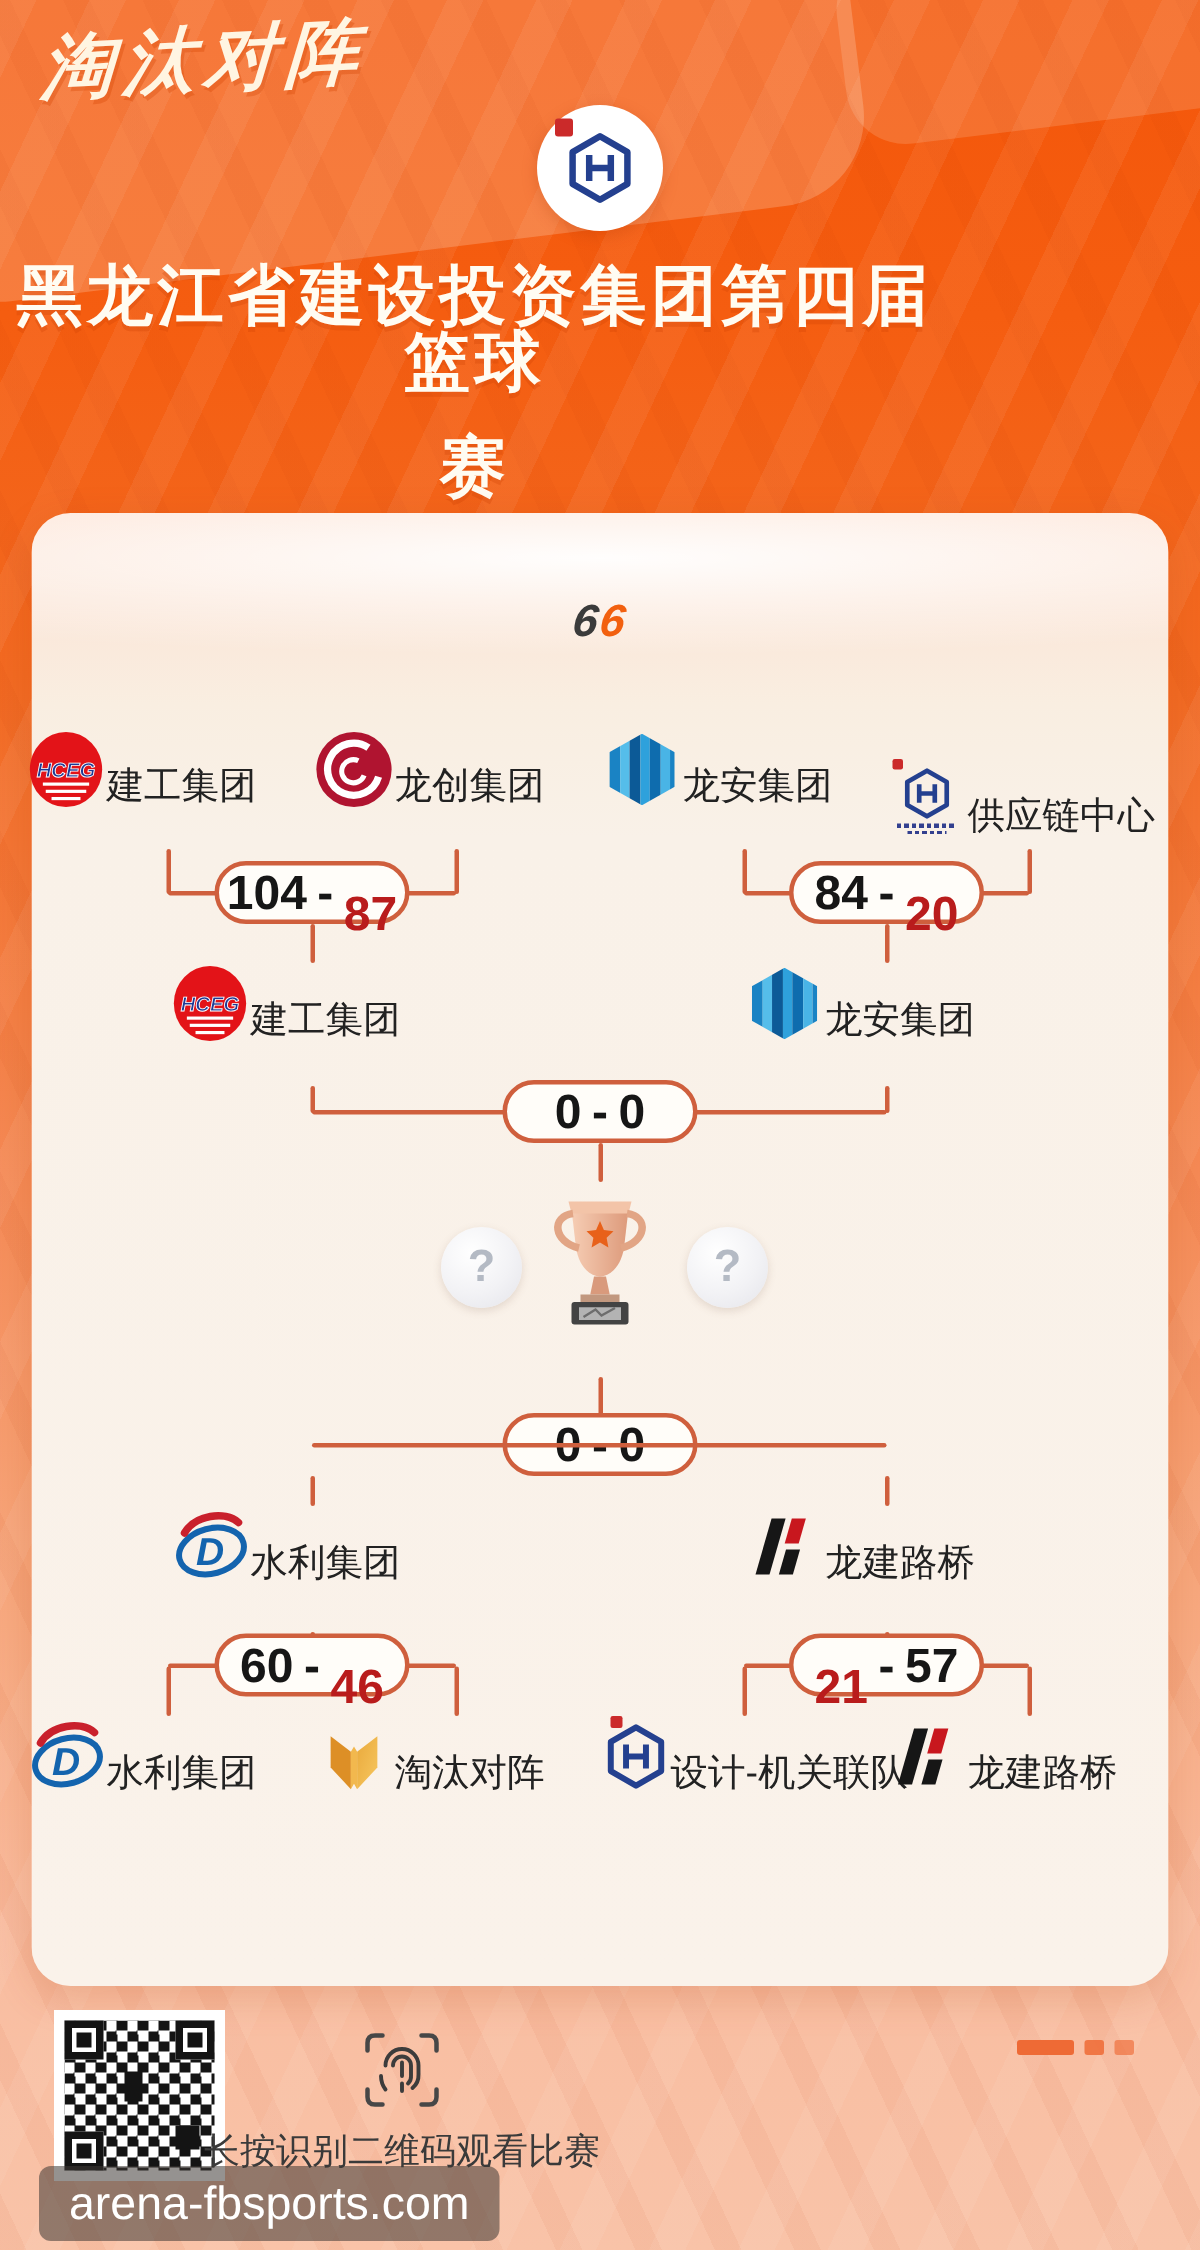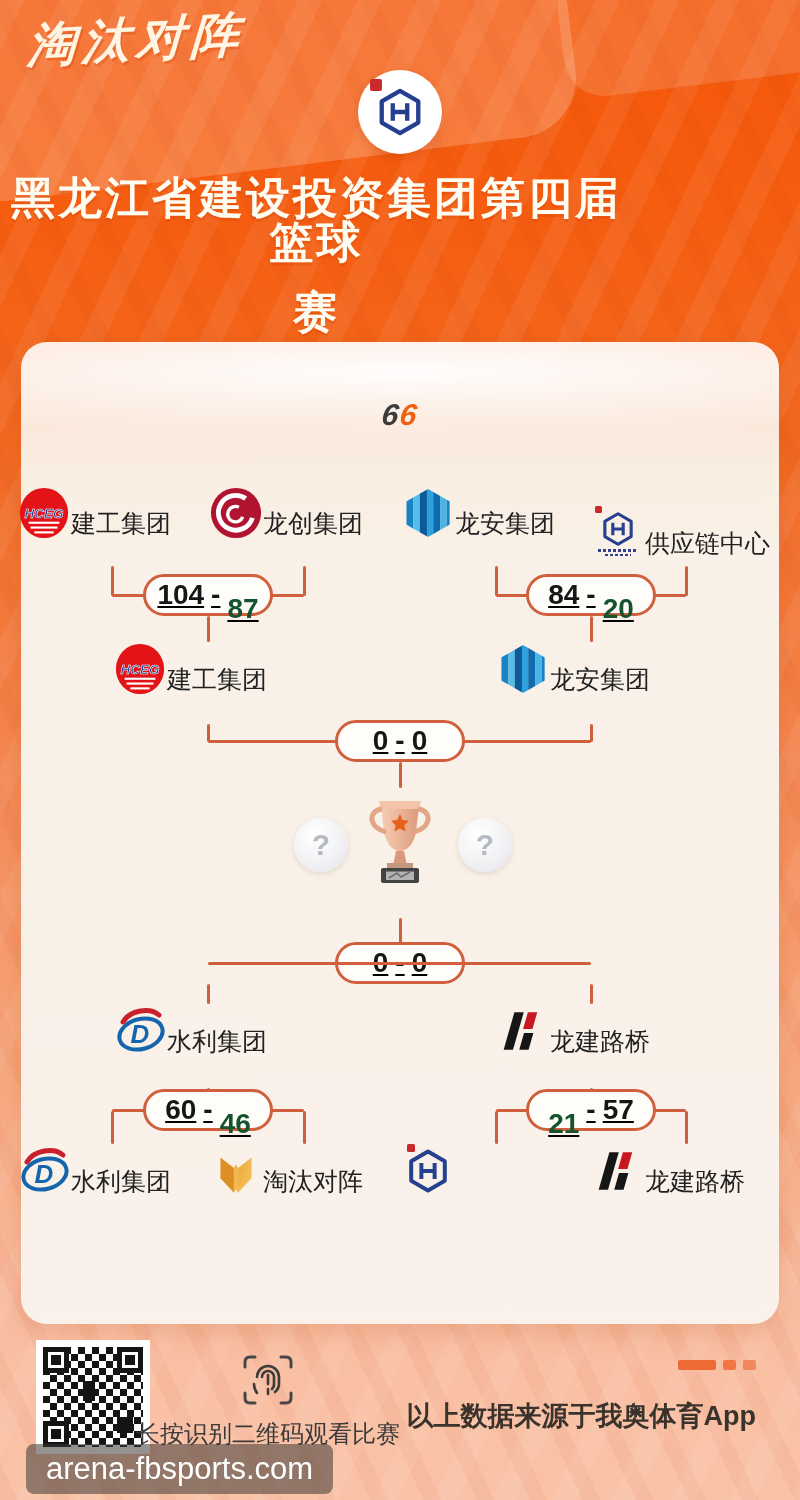--- a/index.html
+++ b/index.html
@@ -50,22 +50,22 @@
   .team .logo{position:relative;width:54px;height:54px;display:flex;align-items:center;justify-content:center;}
   .team .name{margin-top:4px;font-size:25px;font-weight:500;color:#222;white-space:nowrap;}
   .mini-seal{position:absolute;background:#cb2a2a;border-radius:1.5px;}
   .tiny-line{height:3px;background:repeating-linear-gradient(90deg,#33408f 0 3px,transparent 3px 5px);}
 
   
   .vl{position:absolute;width:3px;background:#cf5f3d;border-radius:2px;}
   .hl{position:absolute;height:3px;background:#cf5f3d;border-radius:2px;}
   .pill{position:absolute;width:130px;height:42px;box-sizing:border-box;background:#fffdf9;
     border:3px solid #cf5f3d;border-radius:22px;display:flex;align-items:center;justify-content:center;
-    gap:7px;font-size:28px;font-weight:700;text-decoration:underline;}
-  .win{color:#161616;} .lose{color:#14532d;margin-top:28px;} .dash{color:#161616;}
+    gap:7px;font-size:32px;font-weight:700;}
+  .win{color:#161616;} .lose{color:#b91c1c;margin-top:28px;} .dash{color:#161616;}
 
   
   .trophy{position:absolute;left:352px;top:792px;}
   .qcircle{position:absolute;width:54px;height:54px;border-radius:50%;
     background:radial-gradient(circle at 38% 32%,#ffffff 0%,#f2f2f5 55%,#e4e4ea 100%);
     box-shadow:0 2px 6px rgba(120,90,70,0.18);display:flex;align-items:center;justify-content:center;
     font-size:30px;font-weight:800;color:#b4bac4;}
 
   
   .qr{position:absolute;left:36px;top:1340px;width:114px;height:114px;background:#fff;padding:7px;
@@ -360,20 +360,21 @@
       </div>
     <div class="name">淘汰对阵</div>
   </div>
   <div class="team" style="left:401px;top:1144px">
     <div class="logo">
       <svg width="46" height="46">
           <use href="#sym-mono" width="46" height="46"></use>
         </svg>
       <span class="mini-seal" style="left:6px;top:0;width:8px;height:8px"></span>
     </div>
+    <div class="name">设计-机关联队</div>
   </div>
   <div class="team" style="left:591px;top:1144px">
     <div class="logo">
         <svg width="54" height="54">
           <use href="#sym-longjian" width="54" height="54"></use>
         </svg>
       </div>
     <div class="name">龙建路桥</div>
   </div>
 
@@ -388,15 +389,14 @@
   </div>
   <div class="fp"><svg width="56" height="56">
         <use href="#sym-fp" width="56" height="56"></use>
       </svg></div>
   <div class="qr-caption">长按识别二维码观看比赛</div>
   <div class="dashes">
     <div class="d-long"></div>
       <div class="d-sm1"></div>
       <div class="d-sm2"></div>
   </div>
-  <div class="source-note">以上数据来源于我奥体育App</div>
   <div class="watermark">arena-fbsports.com</div>
 </div>
 
 </body></html>

